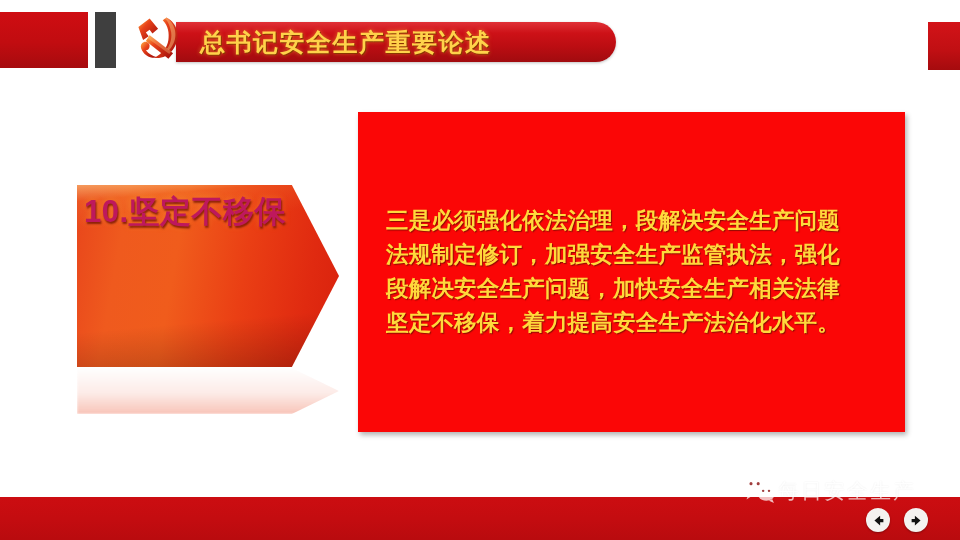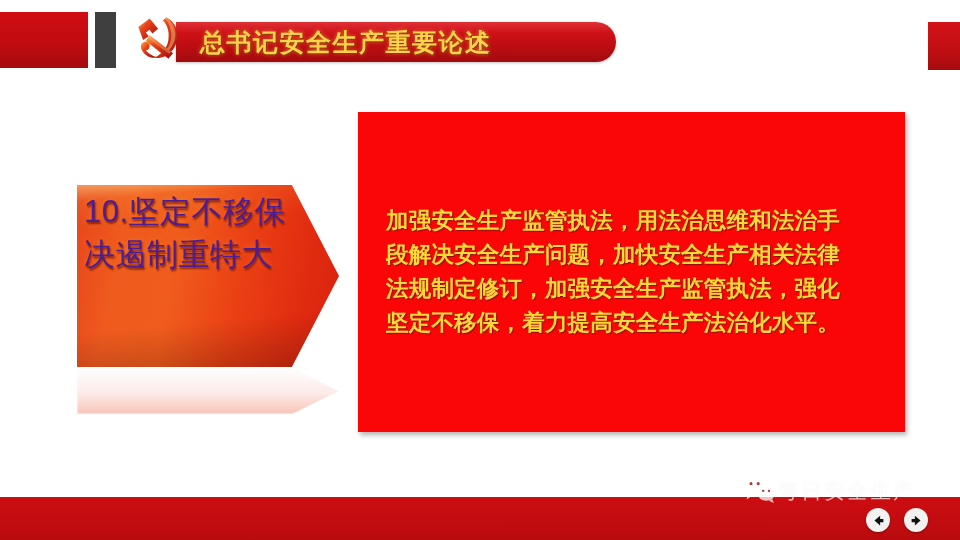--- a/index.html
+++ b/index.html
@@ -84,24 +84,24 @@
     width: 262px; height: 182px;
     clip-path: polygon(0 0, 82% 0, 100% 50%, 82% 100%, 0 100%);
     background: linear-gradient(175deg, rgba(255,225,150,.55) 0%, rgba(255,200,90,.12) 8%, rgba(255,255,255,0) 22%, rgba(0,0,0,0) 72%, rgba(0,0,0,.22) 100%);
     pointer-events: none;
   }
   .arrow-text {
     position: absolute;
     left: 84px; top: 190px;
     width: 240px;
     font-size: 31px;
-    font-weight: normal;
+    font-weight: bold;
     line-height: 43px;
     letter-spacing: 0.5px;
-    color: #4c1d95;
+    color: #be185d;
     text-shadow: 1px 2px 2px rgba(120,20,0,.85), 0 0 6px rgba(255,200,60,.35);
   }
   .arrow-reflection {
     position: absolute;
     left: 77px; top: 368px;
     width: 262px; height: 46px;
     background: linear-gradient(180deg, rgba(232,60,20,.30) 0%, rgba(232,60,20,.10) 45%, rgba(232,60,20,0) 100%);
     clip-path: polygon(0 0, 82% 0, 100% 50%, 82% 100%, 0 100%);
     transform: scaleY(-1);
     filter: blur(1px);
@@ -207,28 +207,27 @@
     </svg>
   </div>
 
   <div class="title-text">总书记安全生产重要论述</div>
 
   <div class="arrow-banner"></div>
   <div class="arrow-gloss"></div>
   <div class="arrow-reflection"></div>
   <div class="arrow-text">
     <div>10.坚定不移保</div>
-    <div>决遏制重特大</div>
   </div>
 
   <div class="content-box"></div>
   <div class="content-text">
-    <div>加强安全生产监管执法，用法治思维和法治手</div>
+    <div>三是必须强化依法治理，段解决安全生产问题</div>
+    <div>法规制定修订，加强安全生产监管执法，强化</div>
     <div>段解决安全生产问题，加快安全生产相关法律</div>
-    <div>法规制定修订，加强安全生产监管执法，强化</div>
     <div>坚定不移保，着力提高安全生产法治化水平。</div>
   </div>
 
   <div class="bottom-band"></div>
 
   <div class="watermark">
     <span>
       <svg viewBox="0 0 40 32" width="36" height="29" aria-hidden="true">
         <ellipse cx="14" cy="12.5" rx="12.5" ry="10.5" fill="rgba(255,255,255,.92)"></ellipse>
         <path d="M7 21 L5 27 L11.5 23 Z" fill="rgba(255,255,255,.92)"></path>

